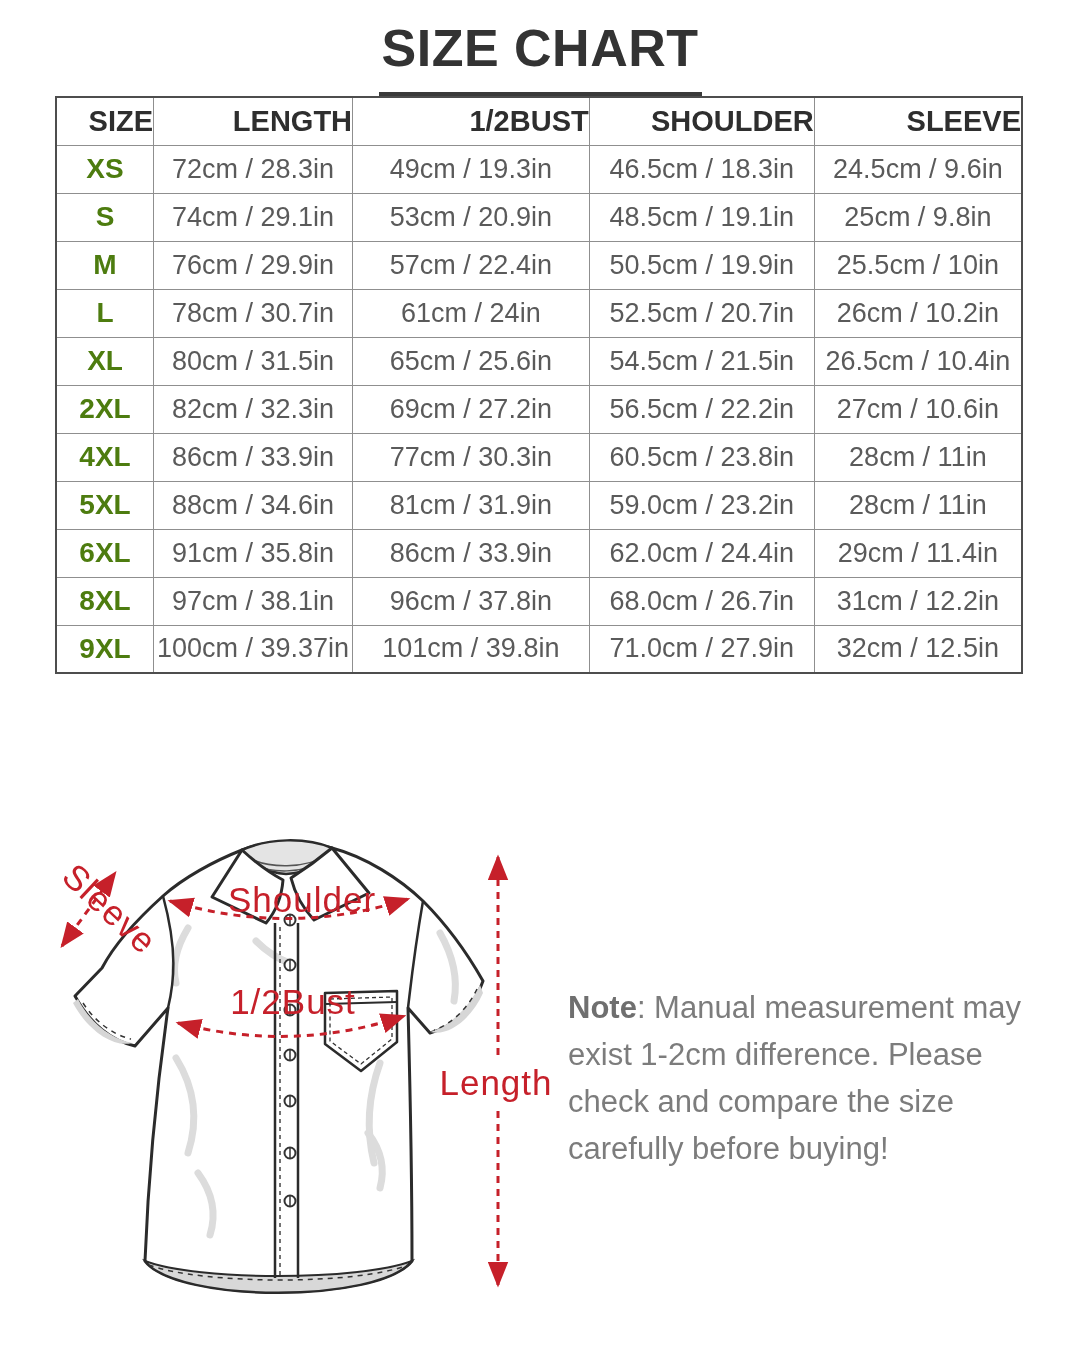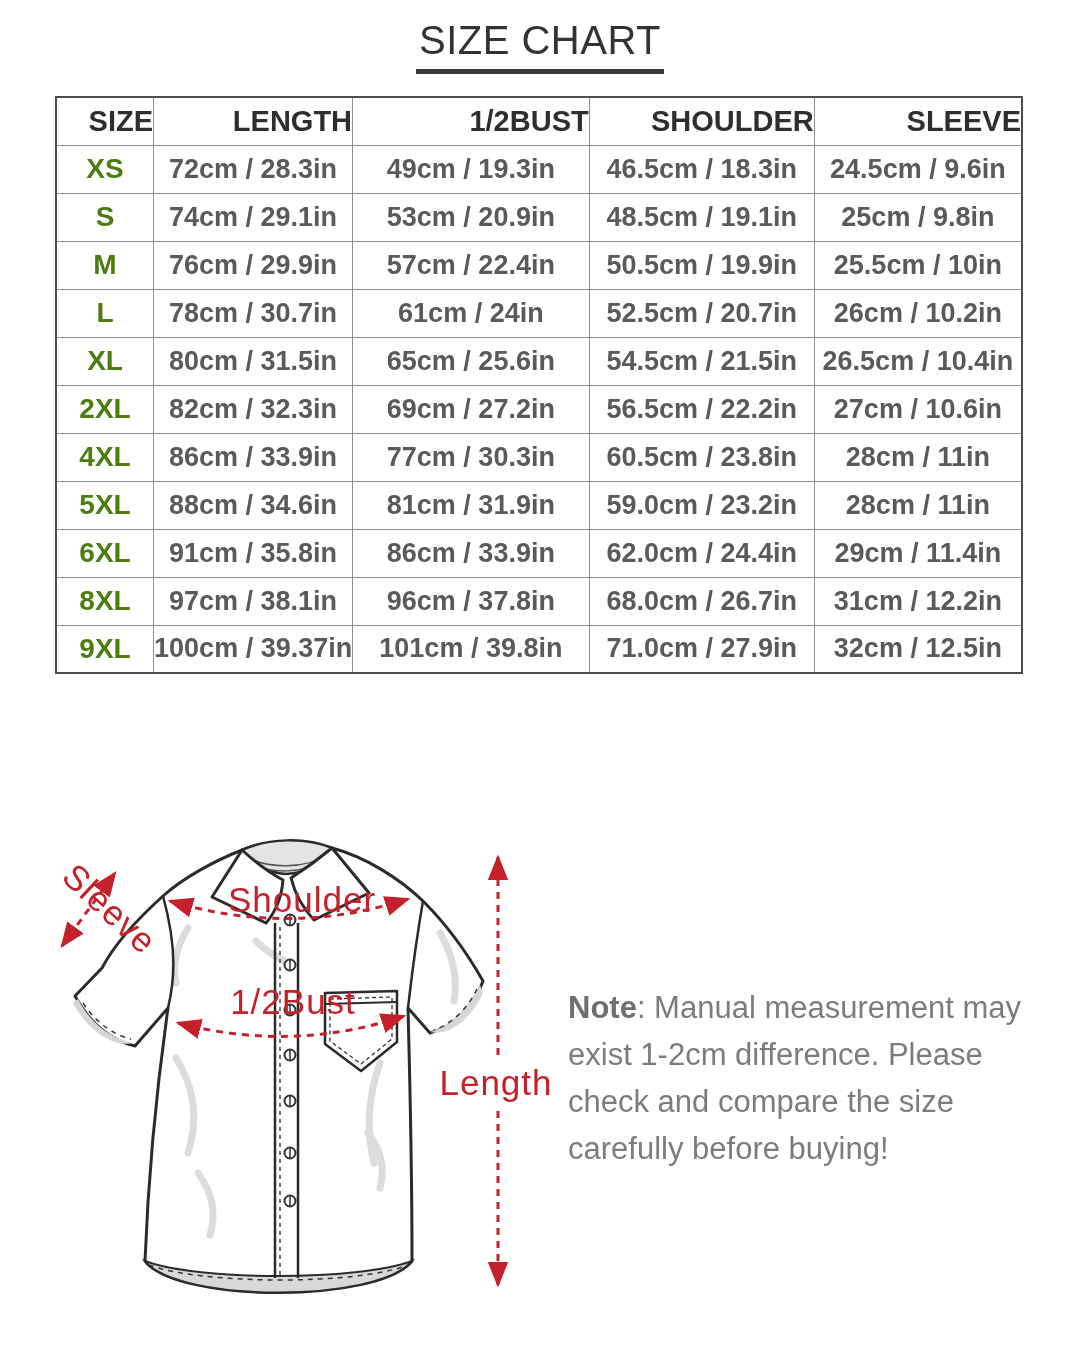--- a/index.html
+++ b/index.html
@@ -3,35 +3,35 @@
 <meta charset="utf-8">
 <style>
   :root { --accent:#c6202a; }
   * { margin:0; padding:0; box-sizing:border-box; }
   body { font-family:"Liberation Sans","DejaVu Sans",sans-serif; background:#fff; }
   .page {
     position:relative; width:1080px; height:1369px; background:#fff; overflow:hidden;
   }
   .title-wrap { position:absolute; top:18px; left:0; width:100%; text-align:center; }
   .title {
-    display:inline-block; font-size:40px; font-weight:normal; color:#333;
-    letter-spacing:0.5px; border-bottom:5px solid #3a3a3a; padding:0 3px 6px 3px;
+    display:inline-block; font-size:52px; font-weight:bold; color:#333;
+    letter-spacing:0.5px; border-bottom:5px solid #3a3a3a; padding:0 3px 14px 3px;
   }
   table.size-chart {
     position:absolute; left:55px; top:96px; width:968px;
     border-collapse:collapse; table-layout:fixed;
     border:2px solid #4d4d4d;
   }
   table.size-chart th, table.size-chart td {
     border:1px solid #8f8f8f; height:48px; text-align:center;
     vertical-align:middle; padding:0; white-space:nowrap; overflow:hidden;
   }
   table.size-chart th { font-size:29px; font-weight:bold; color:#2e2e2e;text-align:right; }
   td.size-cell { font-size:28px; font-weight:bold; color:#4d7c0f; }
-  td.val-cell  { font-size:27px; font-weight:bold; color:#5a5a5a; }
+  td.val-cell  { font-size:27px; font-weight:normal; color:#5a5a5a; }
   tr.thick-top td { border-top:1px solid #15803d; }
   .shirt-figure { position:absolute; left:28px; top:833px; width:530px; height:480px; }
   .note-block {
     position:absolute; left:568px; top:984px; width:486px;
     font-size:31px; line-height:47px; color:#7c7c7c;
   }
   .note-label { font-weight:bold; color:#6f6f6f;margin-top:47px; }
   .red-label { font-size:35px; letter-spacing:1px; }
 </style>
 </head>

